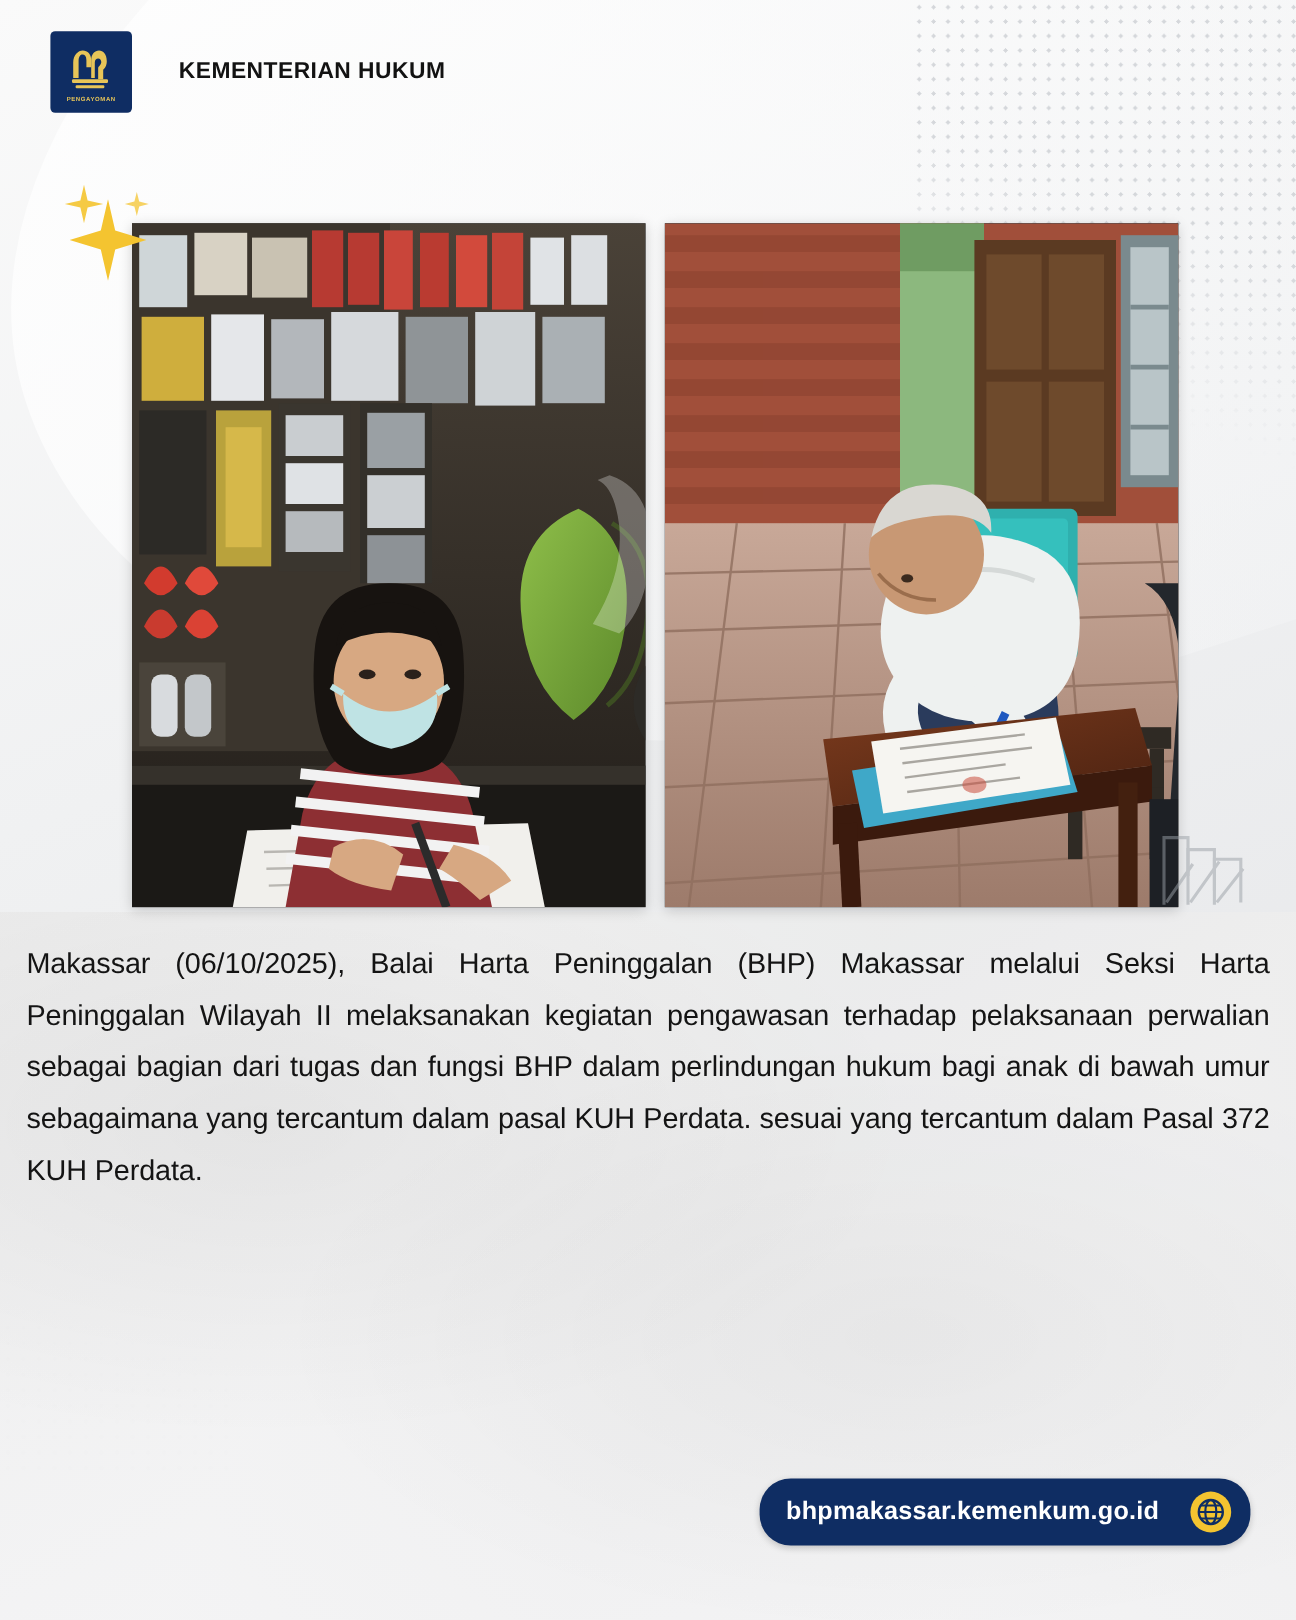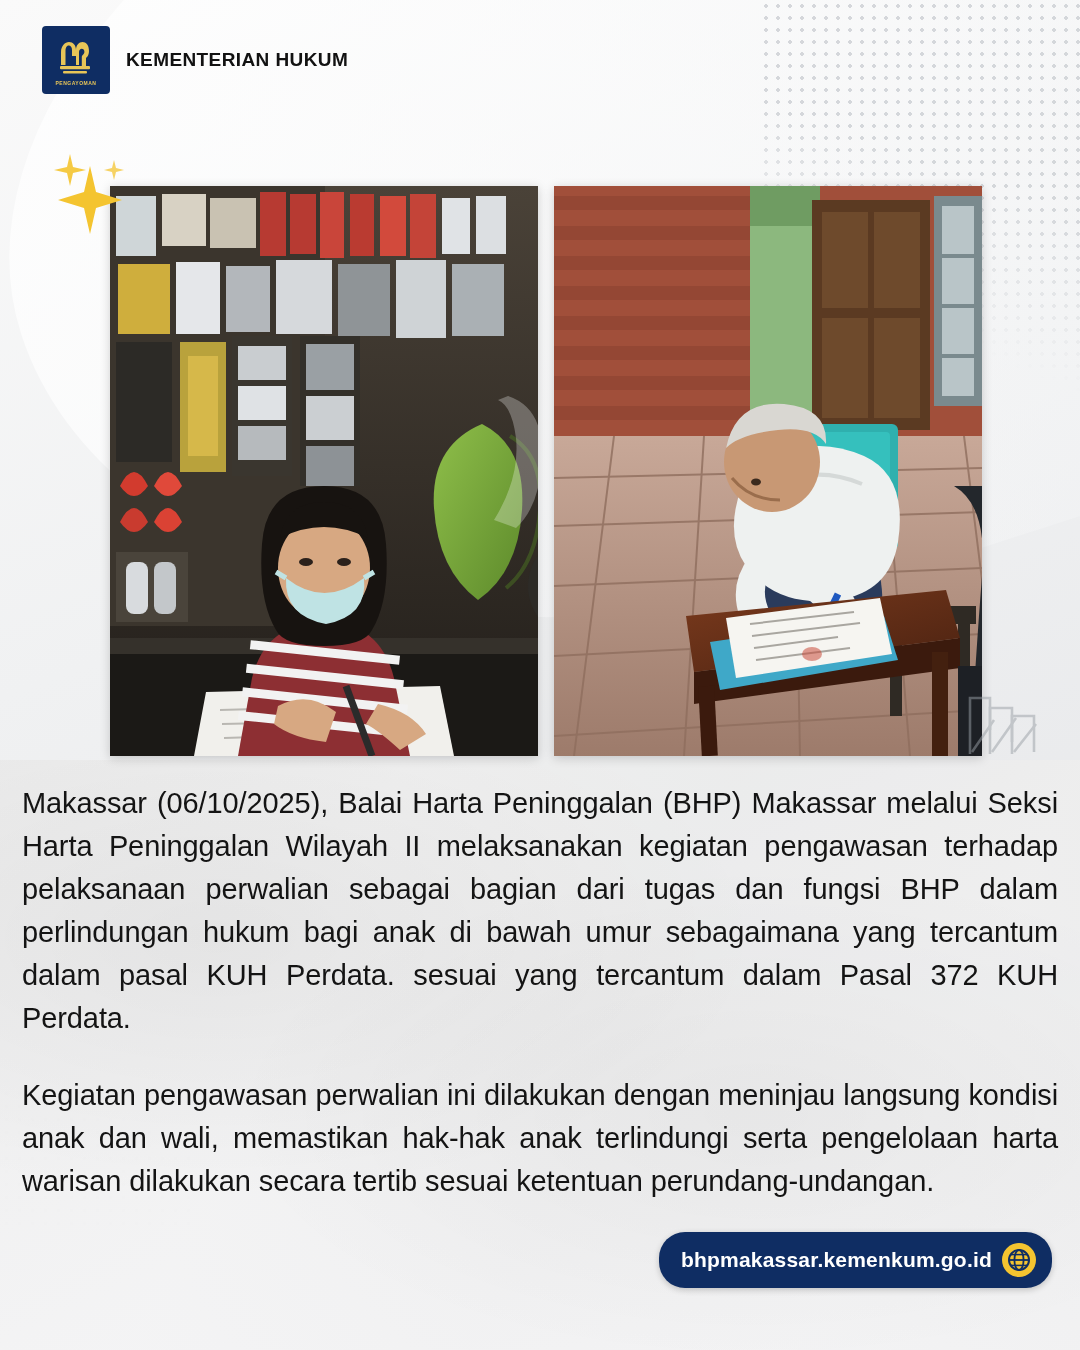--- a/index.html
+++ b/index.html
@@ -88,21 +88,21 @@
     display: flex; flex-direction: column;
     align-items: center; justify-content: center;
     position: relative;
     padding-top: 4px;
   }
   .logo svg { display: block; }
   .logo-caption {
     font-size: 5px; color: #e8c558; letter-spacing: .5px;
     margin-top: 2px; font-weight: bold;
   }
-  .header-text { line-height: 1.25; }
+  .header-text { line-height: 1.25; margin-left: 23px; }
   .header-line1, .header-line2 {
     font-family: "Liberation Sans", sans-serif;
     font-weight: bold;
     font-size: 19px;
     letter-spacing: .4px;
     color: #121212;
   }
 
   
   .sparkle {
@@ -131,36 +131,36 @@
   }
 
   
   .body-text {
     position: absolute;
     left: 22px; right: 22px; top: 782px;
     z-index: 6;
   }
   .para {
     font-family: "Liberation Sans", sans-serif;
-    font-size: 29px;
+    font-size: 24px;
     line-height: 43px;
     color: #141414;
     text-align: justify;
     text-justify: inter-word;
     font-weight: 500;
     letter-spacing: -0.1px;
   }
   .para + .para { margin-top: 34px; }
   .para:last-child { text-align-last: left; }
 
   
   .site-pill {
     position: absolute;
-    right: 28px; bottom: 62px;
-    display: flex; align-items: center; gap: 10px;
+    right: 38px; bottom: 62px;
+    display: flex; align-items: center; gap: 26px;
     background: #0f2d63;
     border-radius: 26px;
     padding: 11px 16px 11px 22px;
     z-index: 7;
     box-shadow: 0 2px 6px rgba(0,0,0,0.2);
   }
   .site-url {
     color: #ffffff;
     font-size: 21px;
     font-weight: bold;
@@ -441,21 +441,20 @@
         <path d="M6 64 L6 8 L26 8 L26 40"></path>
         <path d="M26 64 L26 18 L48 18 L48 52"></path>
         <path d="M48 64 L48 26 L70 26 L70 62"></path>
         <path d="M8 62 L30 30 M28 62 L52 28 M50 62 L72 34"></path>
       </g>
     </svg>
   </div>
 
   <div class="body-text">
     <p class="para">Makassar (06/10/2025), Balai Harta Peninggalan (BHP) Makassar melalui Seksi Harta Peninggalan Wilayah II melaksanakan kegiatan pengawasan terhadap pelaksanaan perwalian sebagai bagian dari tugas dan fungsi BHP dalam perlindungan hukum bagi anak di bawah umur sebagaimana yang tercantum dalam pasal KUH Perdata. sesuai yang tercantum dalam Pasal 372 KUH Perdata.</p>
-    <p class="para">Kegiatan pengawasan perwalian ini dilakukan dengan meninjau langsung kondisi anak dan wali, memastikan hak-hak anak terlindungi serta pengelolaan harta warisan dilakukan secara tertib sesuai ketentuan perundang-undangan.</p>
   </div>
 
   <div class="site-pill">
     <span class="site-url">bhpmakassar.kemenkum.go.id</span>
     <span class="globe">
       <svg width="24" height="24" viewBox="0 0 24 24" aria-hidden="true">
         <circle cx="12" cy="12" r="10" fill="none" stroke="#0f2d63" stroke-width="2"></circle>
         <ellipse cx="12" cy="12" rx="4.6" ry="10" fill="none" stroke="#0f2d63" stroke-width="1.8"></ellipse>
         <line x1="2" y1="12" x2="22" y2="12" stroke="#0f2d63" stroke-width="1.8"></line>
         <line x1="3.6" y1="6.6" x2="20.4" y2="6.6" stroke="#0f2d63" stroke-width="1.5"></line>

